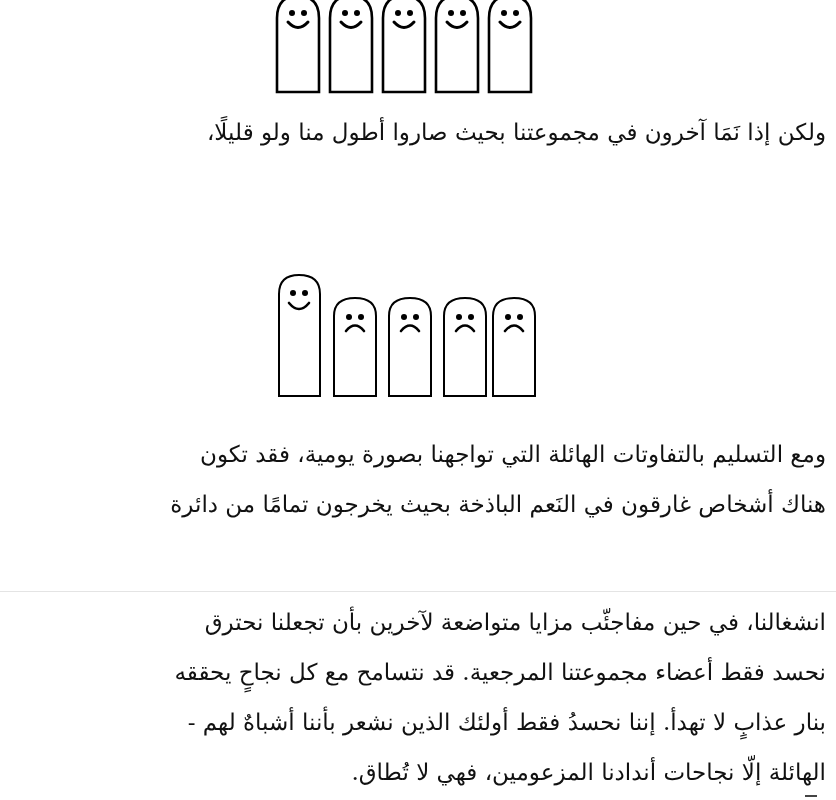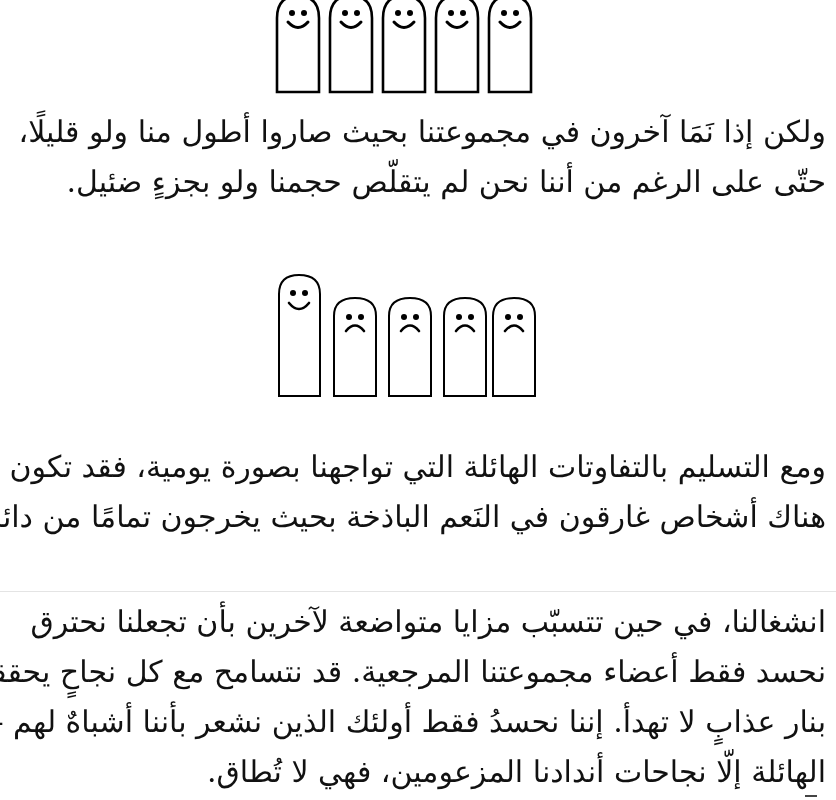--- a/index.html
+++ b/index.html
@@ -1,21 +1,21 @@
 <!DOCTYPE html>
 <html><head>
 <meta charset="utf-8">
 <style>
   html, body { margin: 0; padding: 0; background: #ffffff; }
   body { width: 836px; height: 800px; position: relative; overflow: hidden;
          font-family: "DejaVu Serif", serif; color: #111; }
   .fig { position: absolute; }
   .fig svg { display: block; }
   .para { position: absolute; left: 0; width: 826px; direction: rtl; text-align: justify;
-          text-align-last: right; font-size: 30px; line-height: 50px; }
+          text-align-last: right; font-size: 23px; line-height: 50px; }
   .para .line { display: block; white-space: nowrap; text-align: right; height: 50px; }
   .sep { position: absolute; left: 0; width: 836px; top: 591px; height: 1px; background: #e4e4e4; }
   .dash { position: absolute; left: 805px; top: 795px; width: 12px; height: 2px; background: #444; }
 </style>
 </head>
 <body>
 
 <div class="fig" style="left:272px; top:0px;">
   <svg width="265" height="96" viewBox="0 0 265 96">
     <g fill="#fff" stroke="#000" stroke-width="2.6">
@@ -42,21 +42,20 @@
       <path d="M69 22 Q79 33 89 22"></path>
       <path d="M122 22 Q132 33 142 22"></path>
       <path d="M175 22 Q185 33 195 22"></path>
       <path d="M228 22 Q238 33 248 22"></path>
     </g>
   </svg>
 </div>
 
 <div class="para" style="top:107px;">
   <span class="line">ولكن إذا نَمَا آخرون في مجموعتنا بحيث صاروا أطول منا ولو قليلًا،</span>
-  <span class="line">حتّى على الرغم من أننا نحن لم يتقلّص حجمنا ولو بجزءٍ ضئيل.</span>
 </div>
 
 <div class="fig" style="left:272px; top:270px;">
   <svg width="265" height="130" viewBox="0 0 265 130">
     <g fill="#fff" stroke="#000" stroke-width="2">
       <path d="M7 126 V24 Q7 5 27 5 Q48 5 48 24 V126 Z"></path>
       <path d="M62 126 V46 Q62 28 83 28 Q104 28 104 46 V126 Z"></path>
       <path d="M117 126 V46 Q117 28 138 28 Q159 28 159 46 V126 Z"></path>
       <path d="M172 126 V46 Q172 28 193 28 Q214 28 214 46 V126 Z"></path>
       <path d="M227 126 V46 Q227 28 248 28 Q269 28 269 46 V126 Z" transform="translate(-6,0)"></path>
@@ -76,27 +75,27 @@
     <g fill="none" stroke="#000" stroke-width="2.6" stroke-linecap="round">
       <path d="M17 33 Q27 45 37 33"></path>
       <path d="M74 61 Q83 50 92 61"></path>
       <path d="M129 61 Q138 50 147 61"></path>
       <path d="M184 61 Q193 50 202 61"></path>
       <path d="M233 61 Q242 50 251 61"></path>
     </g>
   </svg>
 </div>
 
-<div class="para" style="top:442px;">
+<div class="para" style="top:429px;">
   <span class="line">ومع التسليم بالتفاوتات الهائلة التي تواجهنا بصورة يومية، فقد تكون</span>
   <span class="line">هناك أشخاص غارقون في النَعم الباذخة بحيث يخرجون تمامًا من دائرة</span>
 </div>
 
 <div class="sep"></div>
 
 <div class="para" style="top:597px;">
-  <span class="line">انشغالنا، في حين تتسبّب مزايا متواضعة لآخرين بأن تجعلنا نحترق</span>
+  <span class="line">انشغالنا، في حين مفاجئّب مزايا متواضعة لآخرين بأن تجعلنا نحترق</span>
   <span class="line">نحسد فقط أعضاء مجموعتنا المرجعية. قد نتسامح مع كل نجاحٍ يحققه</span>
   <span class="line">بنار عذابٍ لا تهدأ. إننا نحسدُ فقط أولئك الذين نشعر بأننا أشباهٌ لهم -</span>
   <span class="line">الهائلة إلّا نجاحات أندادنا المزعومين، فهي لا تُطاق.</span>
 </div>
 
 <div class="dash"></div>
 
 </body></html>

